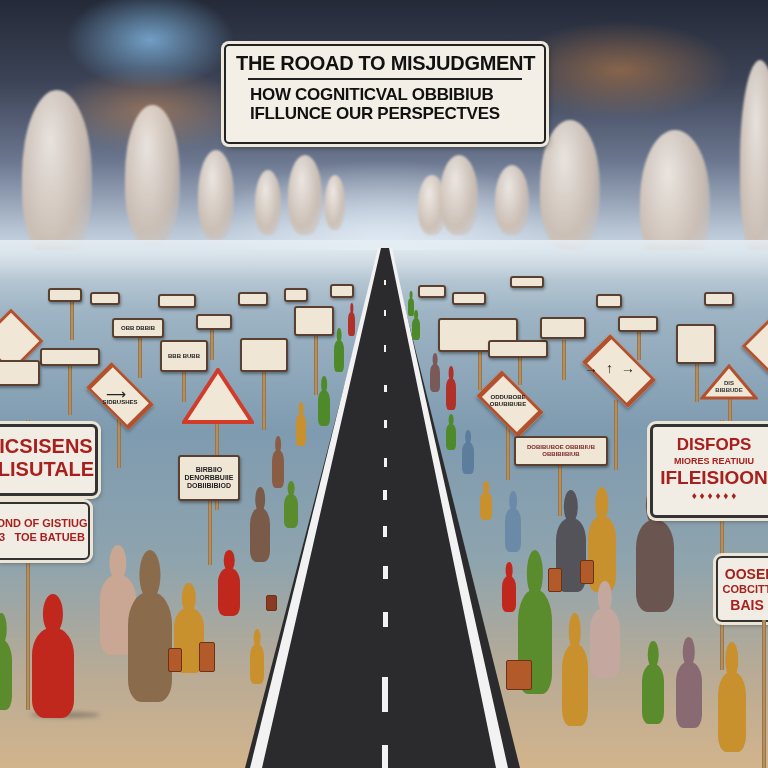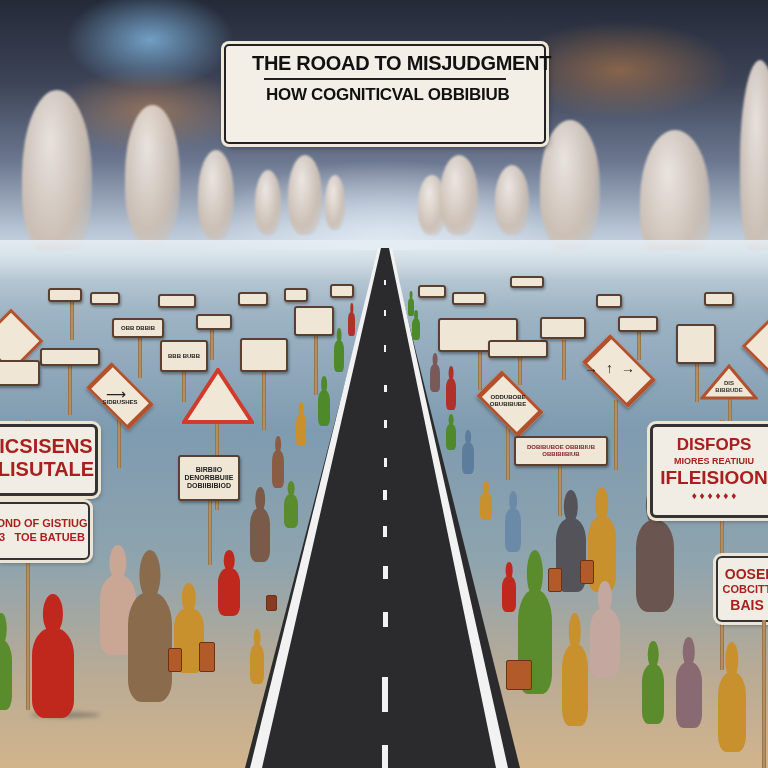--- a/index.html
+++ b/index.html
@@ -27,21 +27,21 @@
   .sign{position:absolute;background:#efe6d6;border:2px solid #5a4030;border-radius:3px;box-shadow:1px 2px 3px rgba(0,0,0,.35);
     color:#7a1f1f;font-weight:bold;text-align:center;font-size:6px;line-height:1.1;display:flex;align-items:center;justify-content:center;padding:1px;box-sizing:border-box;overflow:hidden;}
   .sign.dark{color:#222;}
   .post{position:absolute;width:4px;background:linear-gradient(90deg,#8a6a44,#c49a66,#8a6a44);}
   .diamond{position:absolute;transform:rotate(45deg);background:#f1e7d6;border:3px solid #b2512e;box-shadow:1px 2px 3px rgba(0,0,0,.3);}
   .person{position:absolute;border-radius:45% 45% 30% 30%/30% 30% 20% 20%;}
   .person::before{content:"";position:absolute;left:50%;transform:translateX(-50%);top:-38%;width:48%;height:45%;border-radius:50%;background:inherit;}
   .shadow{position:absolute;height:6px;border-radius:50%;background:rgba(40,50,60,.35);filter:blur(2px);}
   .bag{position:absolute;background:#b35a2a;border-radius:2px;border:1px solid #6b3216;}
   
-  .title-sign{position:absolute;left:224px;top:44px;width:322px;height:100px;background:#f3efe6;border:2px solid #222;border-radius:5px;box-shadow:0 0 0 3px #efe9dc,2px 3px 6px rgba(0,0,0,.5);box-sizing:border-box;padding:6px 26px;color:#111;}
+  .title-sign{position:absolute;left:224px;top:44px;width:322px;height:100px;background:#f3efe6;border:2px solid #222;border-radius:5px;box-shadow:0 0 0 3px #efe9dc,2px 3px 6px rgba(0,0,0,.5);box-sizing:border-box;padding:6px 10px;color:#111;}
   .title-line1{font-family:"Liberation Sans",sans-serif;font-weight:bold;font-size:20px;letter-spacing:-.3px;text-align:center;white-space:nowrap;line-height:22px;}
   .title-rule{height:2px;background:#222;margin:4px 12px 5px 12px;}
   .title-line2,.title-line3{font-weight:bold;font-size:17px;line-height:19px;white-space:nowrap;padding-left:14px;letter-spacing:-.3px;}
   .big-sign{position:absolute;background:#f2ede4;border:3px solid #333;border-radius:6px;box-shadow:0 0 0 3px #ece5d6,2px 3px 5px rgba(0,0,0,.4);color:#a8201e;font-weight:bold;box-sizing:border-box;text-align:center;}
 </style>
 </head>
 <body>
 
 <div class="scene">
 
@@ -217,15 +217,16 @@
     <div style="font-size:14px;line-height:16px;">OOSEI</div>
     <div style="font-size:11px;line-height:14px;">COBCITT</div>
     <div style="font-size:14px;line-height:18px;">BAIS</div>
   </div>
   <div class="post" style="left:762px;top:620px;height:148px;"></div>
 
   <div class="title-sign">
     <div class="title-line1">THE ROOAD TO MISJUDGMENT</div>
     <div class="title-rule"></div>
     <div class="title-line2">HOW COGNITICVAL OBBIBIUB</div>
+    <div class="title-line3">IFLLUNCE OUR PERSPECTVES</div>
   </div>
 
 </div>
 
 </body></html>

